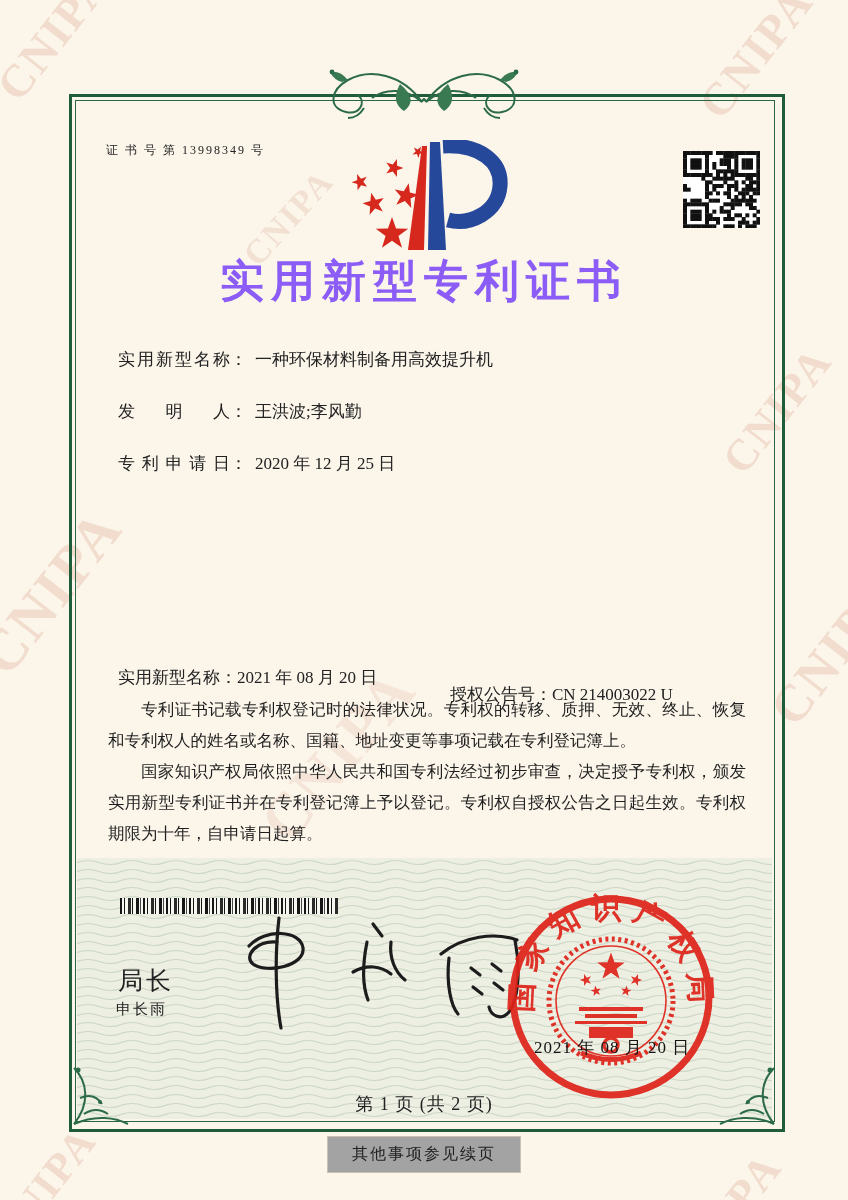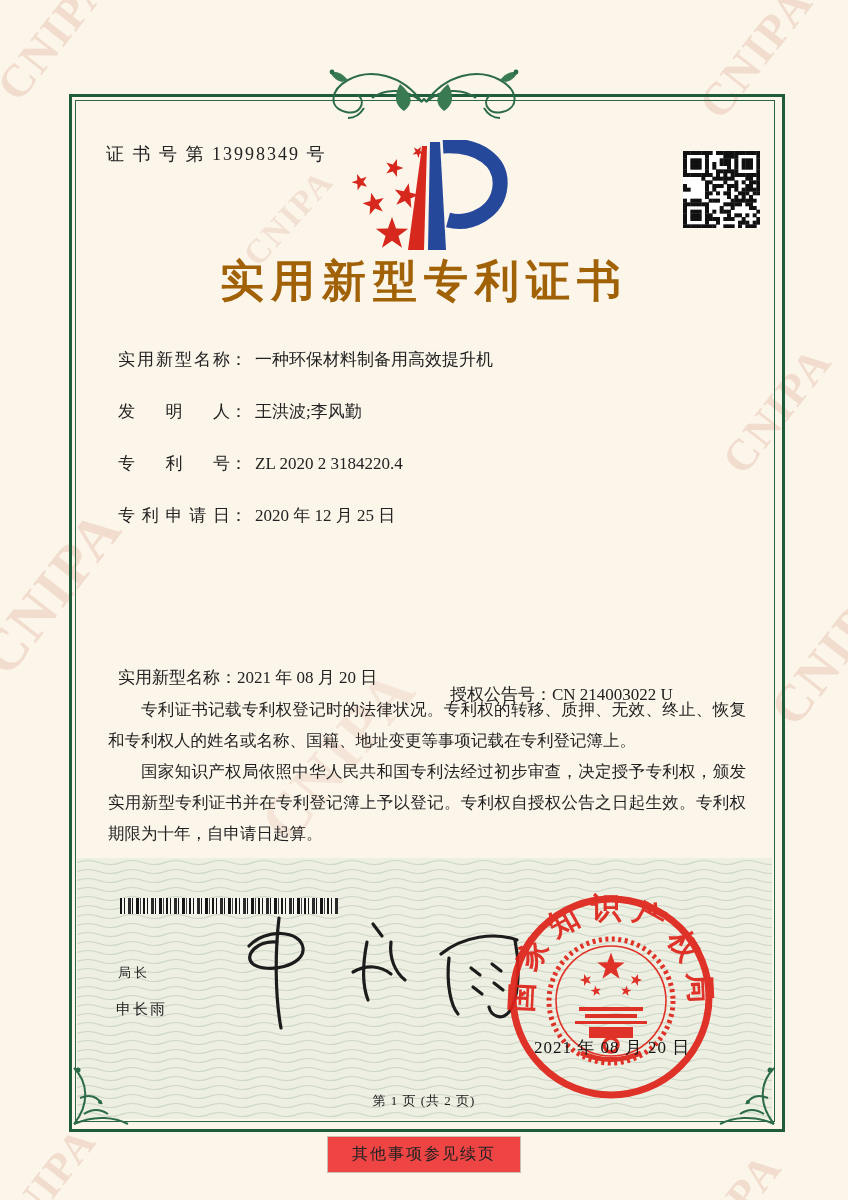--- a/index.html
+++ b/index.html
@@ -26,50 +26,50 @@
     border:3px solid #1f5c3a;z-index:1;}
   .frame-inner{position:absolute;left:75px;top:100px;width:698px;height:1020px;
     border:1px solid #2a6547;z-index:1;}
   .top-ornament{position:absolute;left:304px;top:56px;z-index:2;}
   .corner-fl{position:absolute;z-index:2;}
   .corner-fl.left{left:70px;top:1062px;}
   .corner-fl.right{left:698px;top:1062px;transform:scaleX(-1);}
   
   .band{position:absolute;left:77px;top:858px;width:695px;height:261px;z-index:1;}
   
-  .cert-no{position:absolute;left:106px;top:142px;font-size:18px;letter-spacing:2px;z-index:2;}
+  .cert-no{position:absolute;left:106px;top:142px;font-size:12px;letter-spacing:2px;z-index:2;}
   .logo{position:absolute;left:330px;top:140px;z-index:2;}
   .qr{position:absolute;left:683px;top:151px;width:77px;height:77px;z-index:2;}
   .title{position:absolute;left:0;top:252px;width:100%;text-align:center;
-    font-size:44px;font-weight:bold;letter-spacing:7px;color:#a16207;z-index:2;}
+    font-size:44px;font-weight:bold;letter-spacing:7px;color:#8b5cf6;z-index:2;}
   .fields{position:absolute;left:118px;top:350px;right:88px;z-index:2;font-size:17px;}
   .frow{margin-bottom:33px;line-height:19px;white-space:nowrap;}
   .flabel{display:inline-block;width:112px;text-align:justify;text-align-last:justify;vertical-align:bottom;}
   .fvalue{margin-left:8px;}
   .grant-row{position:absolute;left:118px;top:666px;right:60px;font-size:17px;z-index:2;white-space:nowrap;}
   .grant-no{position:absolute;left:332px;top:17px;}
   .paras{position:absolute;left:108px;right:102px;top:694px;z-index:2;
     font-size:16.5px;line-height:31px;text-align:justify;color:#1f1f1f;}
   .paras p{margin:0;text-indent:2em;}
   .barcode{position:absolute;left:120px;top:898px;width:218px;height:16px;z-index:2;
     background:repeating-linear-gradient(90deg,
       #151515 0 2px,#f7f7f2 2px 4px,#151515 4px 5px,#f7f7f2 5px 8px,
       #2a2a2a 8px 11px,#f7f7f2 11px 12px,#151515 12px 13px,#f7f7f2 13px 16px,
       #151515 16px 19px,#f7f7f2 19px 20px,#474747 20px 21px,#f7f7f2 21px 23px);}
-  .director-label{position:absolute;left:118px;top:964px;font-size:13px;letter-spacing:3px;z-index:2;}
+  .director-label{position:absolute;left:118px;top:964px;font-size:25px;letter-spacing:3px;z-index:2;}
   .director-name{position:absolute;left:116px;top:1000px;font-size:15px;letter-spacing:2px;z-index:2;}
   .signature{position:absolute;left:215px;top:912px;z-index:3;}
   .seal{position:absolute;left:505px;top:891px;z-index:3;opacity:.93;}
   .seal-date{position:absolute;left:516px;top:1036px;width:192px;text-align:center;
     font-size:17px;letter-spacing:1px;color:#141414;z-index:4;}
   .page-info{position:absolute;left:0;top:1092px;width:100%;text-align:center;
-    font-size:13px;letter-spacing:1px;z-index:2;}
+    font-size:18px;letter-spacing:1px;z-index:2;}
   .note-box{position:absolute;left:50%;transform:translateX(-50%);top:1136px;
     padding:7px 24px;font-size:16px;letter-spacing:2px;z-index:2;
-    background:#ef4444;border:1px solid #c9c2b2;}
+    background:#a3a3a3;border:1px solid #c9c2b2;}
 </style>
 </head>
 <body>
 
 <div class="page">
 
   <div class="wm wm1">CNIPA</div>
   <div class="wm wm2">CNIPA</div>
   <div class="wm wm3">CNIPA</div>
   <div class="wm wm4">CNIPA</div>
@@ -396,23 +396,20 @@
   <div class="title">实用新型专利证书</div>
 
   <div class="fields">
     <div class="frow">
       <span class="flabel">实用新型名称</span><span>：</span><span class="fvalue">一种环保材料制备用高效提升机</span>
     </div>
     <div class="frow">
       <span class="flabel">发明人</span><span>：</span><span class="fvalue">王洪波;李风勤</span>
     </div>
     <div class="frow">
-      <span class="flabel">专利号</span><span>：</span><span class="fvalue">ZL 2020 2 3184220.4</span>
-    </div>
-    <div class="frow">
       <span class="flabel">专利申请日</span><span>：</span><span class="fvalue">2020 年 12 月 25 日</span>
     </div>
   </div>
 
   <div class="grant-row">
     <span>实用新型名称</span><span>：</span><span>2021 年 08 月 20 日</span>
     <span class="grant-no">
       <span>授权公告号</span><span>：</span><span>CN 214003022 U</span>
     </span>
   </div>

